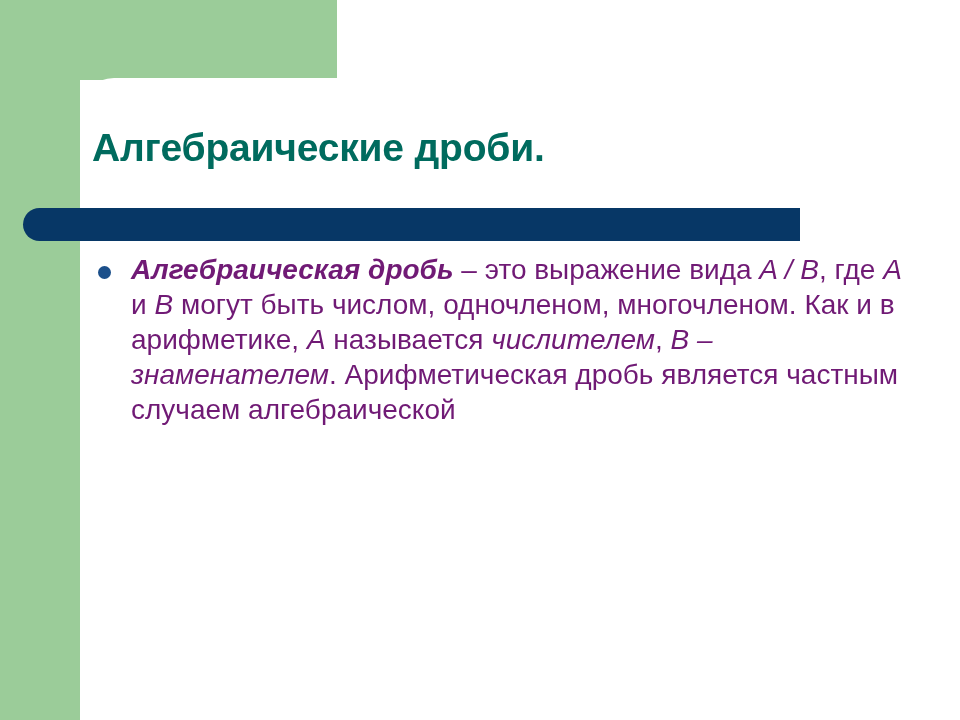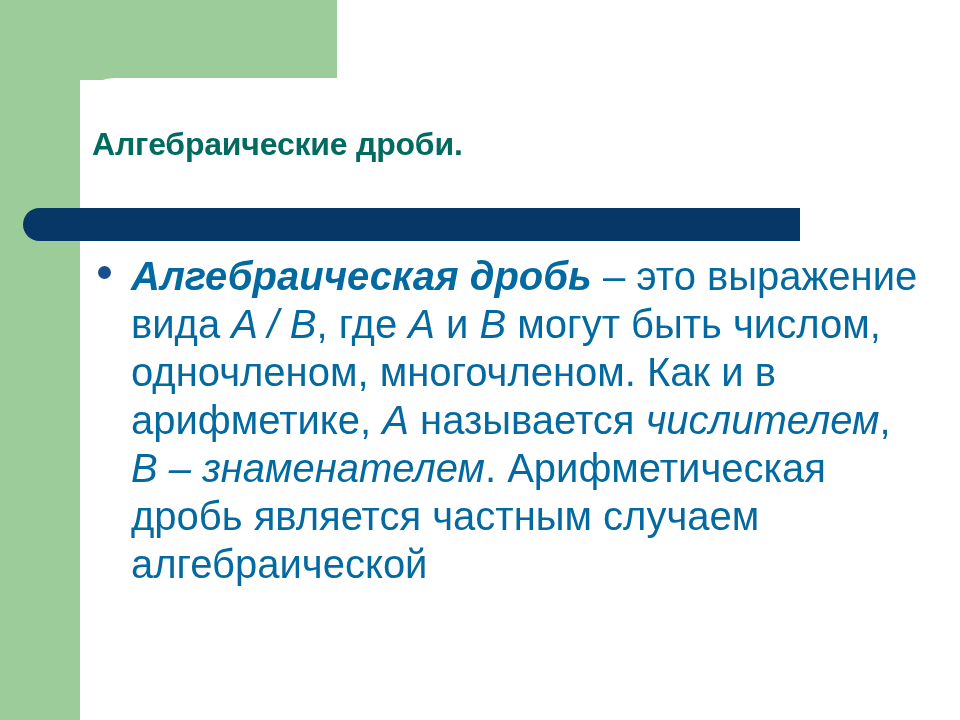--- a/index.html
+++ b/index.html
@@ -44,21 +44,21 @@
     background: #ffffff;
     border-top-left-radius: 34px;
   }
 
   
   .slide-title {
     position: absolute;
     left: 92px;
     top: 126px;
     width: 800px;
-    font-size: 32px;
+    font-size: 39px;
     font-weight: bold;
     color: #006B5E;
     letter-spacing: -0.2px;
     white-space: nowrap;
   }
 
   
   .title-rule {
     position: absolute;
     left: 23px;
@@ -85,23 +85,23 @@
     flex: 0 0 auto;
     width: 13px;
     height: 13px;
     border-radius: 50%;
     background: #1B4F8A;
     margin-top: 14px;
     margin-right: 20px;
   }
   .bullet-text {
     flex: 1 1 auto;
-    font-size: 40px;
-    line-height: 48px;
-    color: #0369a1;
+    font-size: 28px;
+    line-height: 35px;
+    color: #701a75;
   }
   .bullet-text .term {
     font-weight: bold;
     font-style: italic;
   }
   .bullet-text .var {
     font-style: italic;
   }
   .bullet-text .emph {
     font-style: italic;

